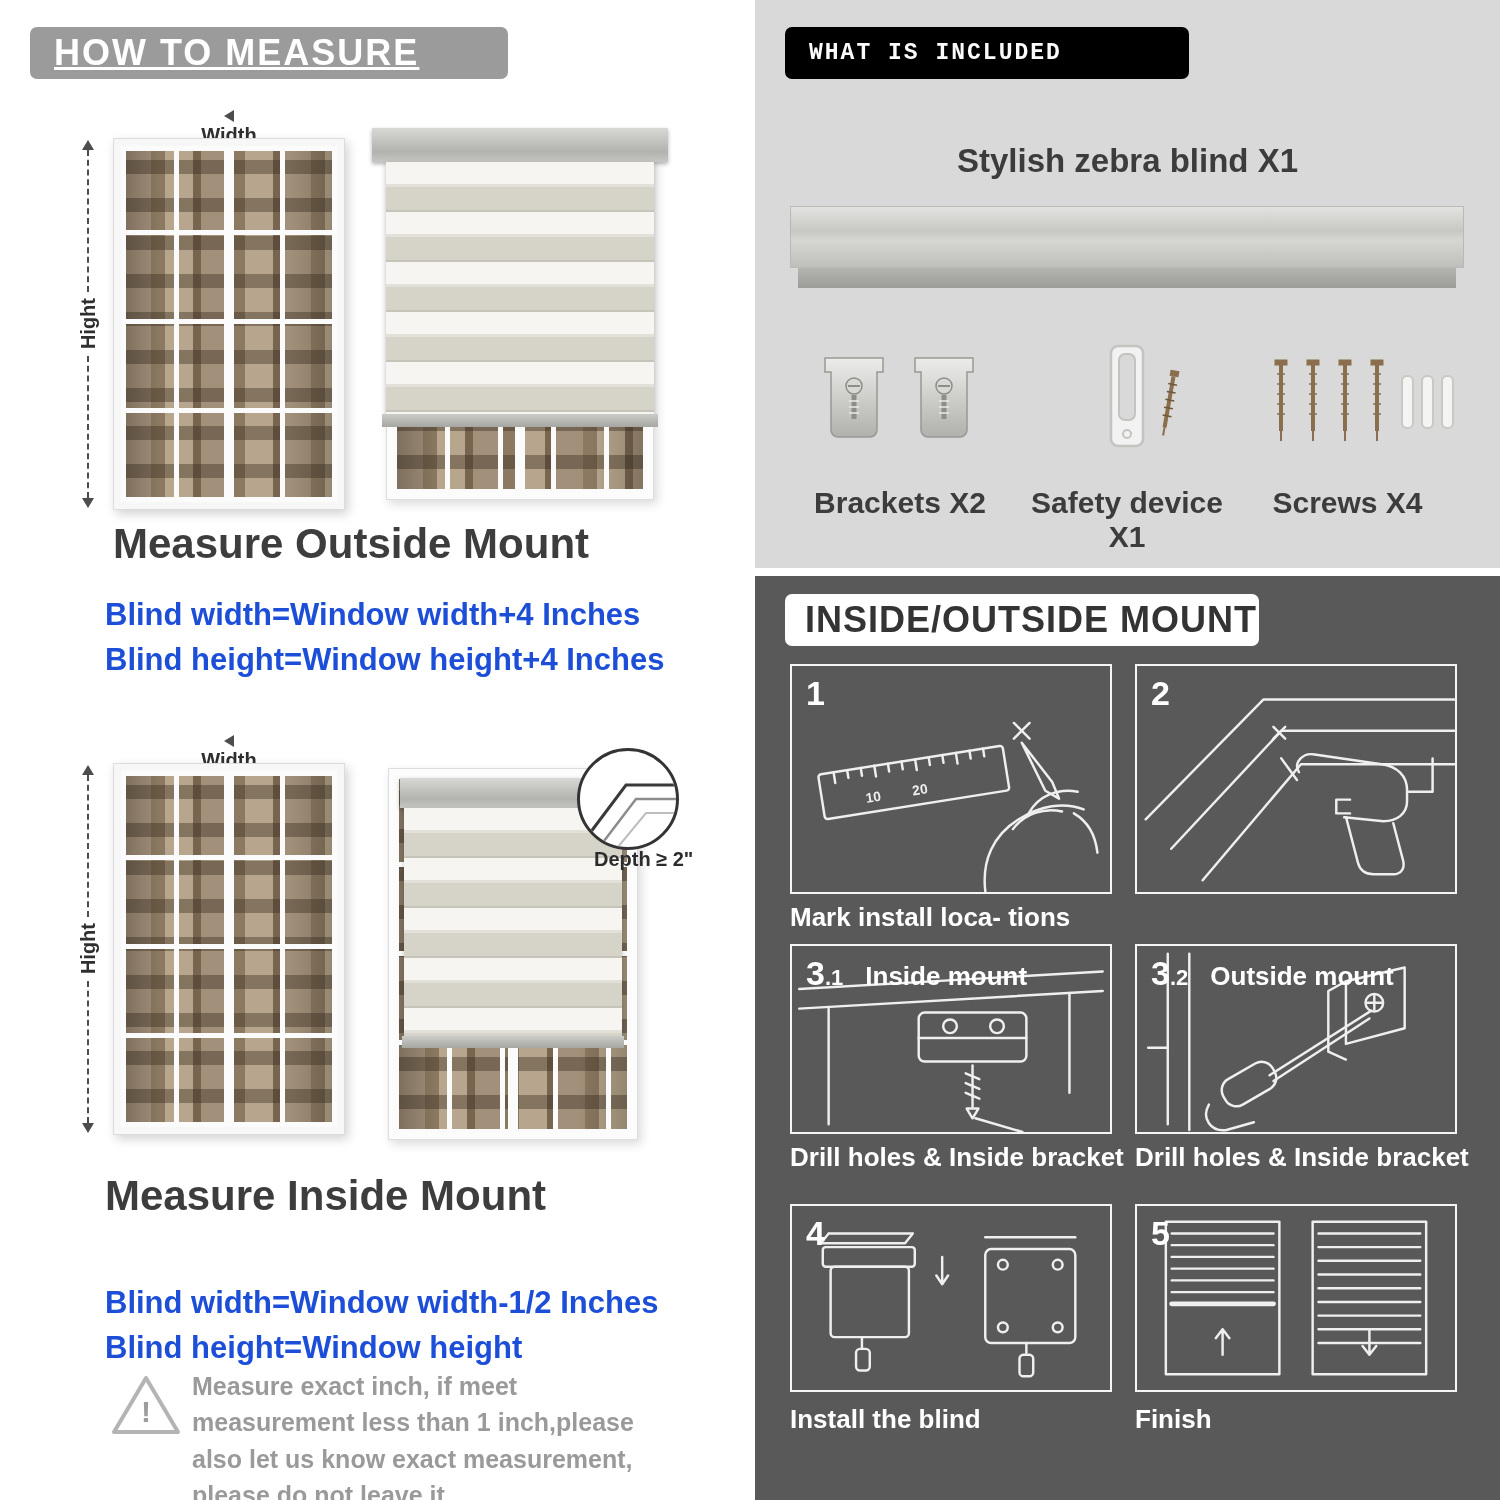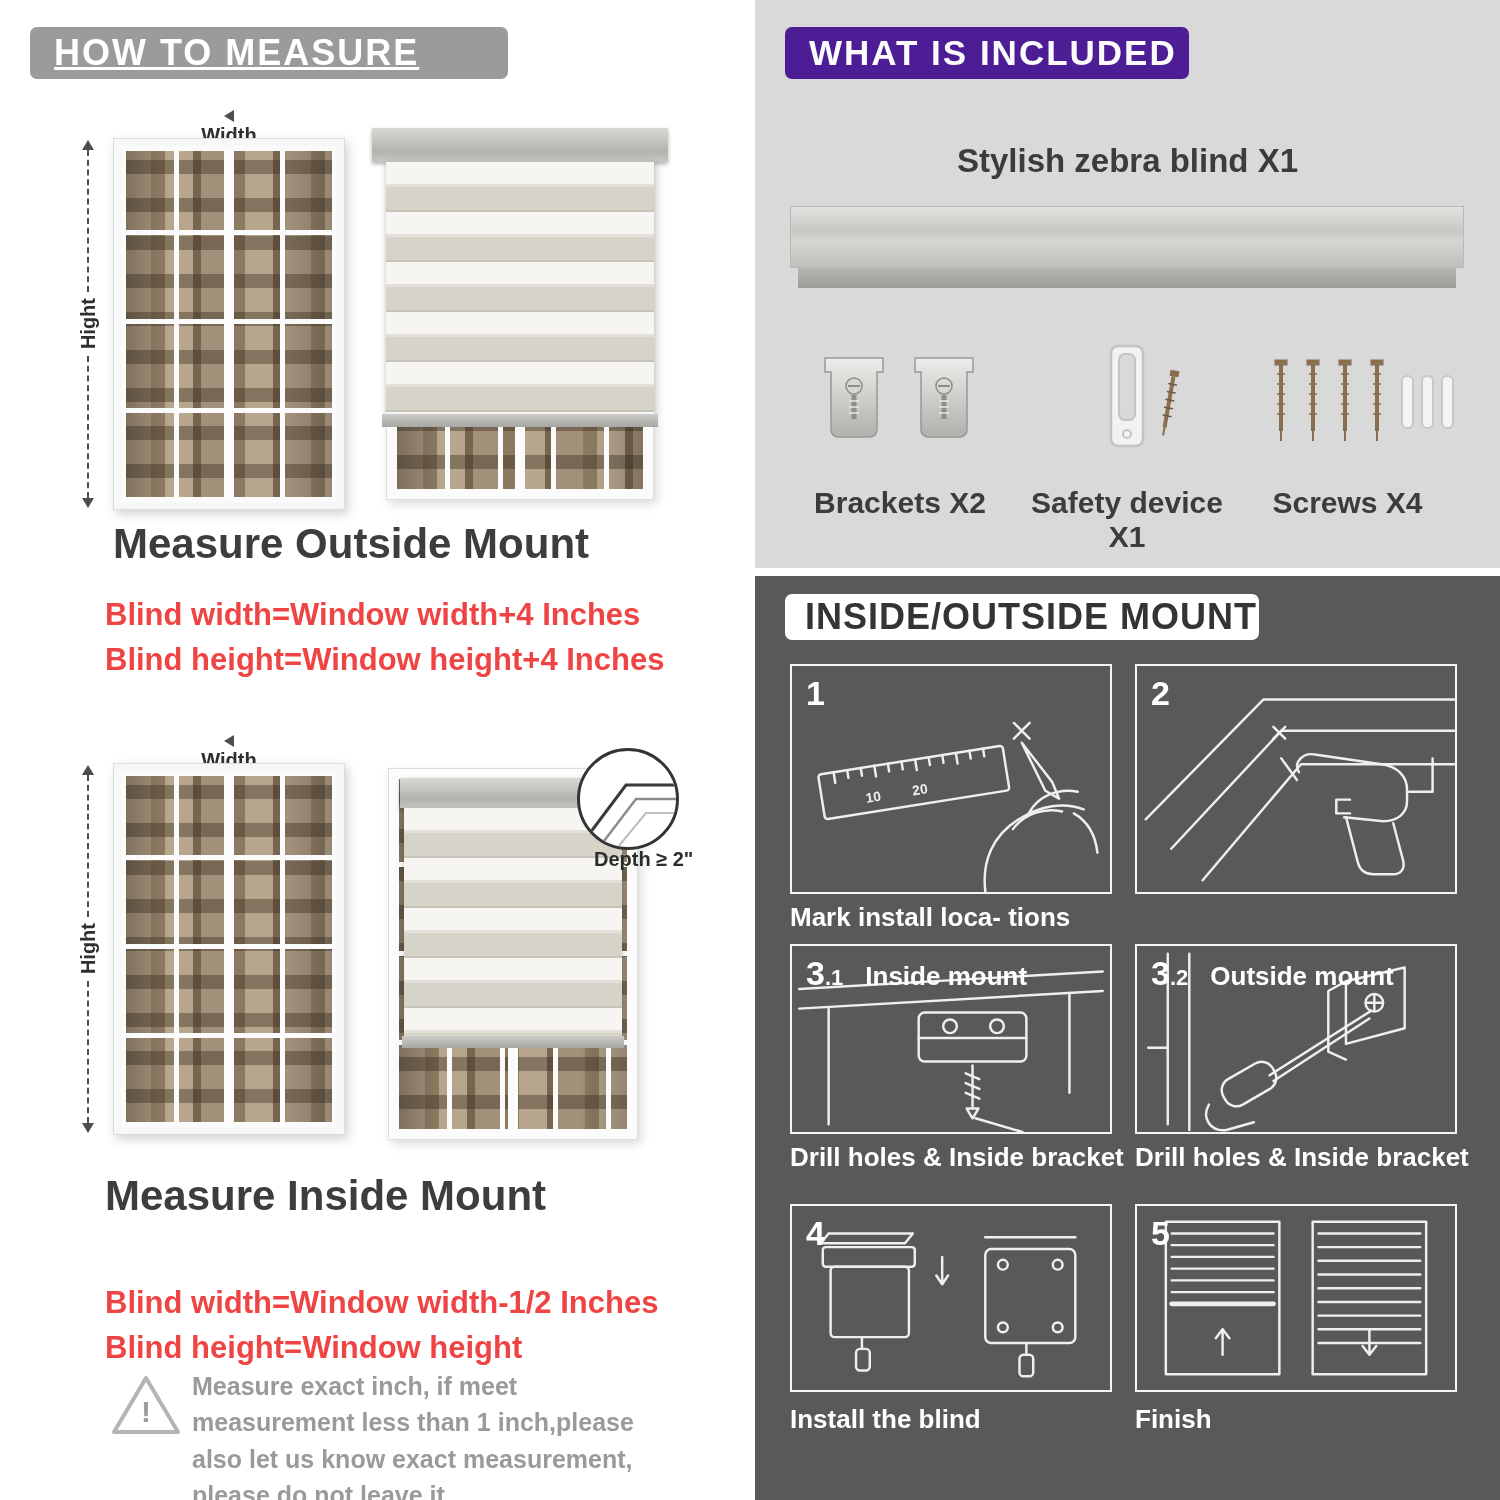--- a/index.html
+++ b/index.html
@@ -3,21 +3,21 @@
 <meta charset="utf-8">
 <style>
   html,body{margin:0;padding:0;}
   body{font-family:"Liberation Sans",sans-serif;}
   .canvas{position:relative;width:1500px;height:1500px;background:#ffffff;overflow:hidden;}
   .abs{position:absolute;}
 
   
   .pill{position:absolute;border-radius:7px;display:flex;align-items:center;font-weight:bold;box-sizing:border-box;}
   .pill-gray{background:#9b9b9b;color:#ffffff;font-size:36px;letter-spacing:2px;padding-left:24px;}
-  .pill-light{background:#4c1d95;color:#fbfbfb;font-size:35px;letter-spacing:2px;padding-left:24px;}
+  .pill-light{background:#000000;color:#fbfbfb;font-size:23px;letter-spacing:2px;padding-left:24px;font-family:Liberation Mono, monospace;}
   .pill-white{background:#ffffff;color:#343434;font-size:36px;letter-spacing:1px;padding-left:20px;}
 
   
   .harrow{position:absolute;display:flex;align-items:center;height:18px;flex-direction:column;}
   .harrow .dash{flex:1;border-top:2px dashed #4d4d4d;}
   .harrow .lbl{padding:0 8px;font-size:20px;font-weight:bold;color:#2f2f2f;white-space:nowrap;}
   .varrow{position:absolute;display:flex;flex-direction:column;align-items:center;width:24px;}
   .varrow .dash{flex:1;border-left:2px dashed #4d4d4d;}
   .varrow .lbl{writing-mode:vertical-rl;transform:rotate(180deg);font-size:20px;font-weight:bold;color:#2f2f2f;padding:6px 0;}
   .ah{width:0;height:0;}
@@ -44,21 +44,21 @@
   .blind-backwin .muntins{inset:6px;border-width:4px;}
   .blind-cassette{position:absolute;background:linear-gradient(180deg,#d8d8d5 0%,#b2b2ae 70%,#c6c6c2 100%);box-shadow:0 2px 4px rgba(0,0,0,.3);}
   .blind-fabric{position:absolute;background:repeating-linear-gradient(180deg,#f6f5f2 0 22px,#e2e0d9 22px 25px,#d6d3c9 25px 48px,#c6c3b9 48px 50px);box-shadow:0 2px 5px rgba(0,0,0,.2);}
   .blind-rail{position:absolute;background:linear-gradient(180deg,#cccc c8,#a8a8a4);background:linear-gradient(180deg,#cbcbc7,#a6a6a2);}
 
   .depth-circle{position:absolute;border:3px solid #343434;border-radius:50%;background:#ffffff;overflow:hidden;}
   .depth-label{position:absolute;font-size:20px;font-weight:bold;color:#2c2c2c;}
 
   
   .h-dark{position:absolute;font-size:42px;font-weight:bold;color:#3d3d3d;}
-  .line-gray{position:absolute;font-size:31px;font-weight:bold;color:#ef4444;}
+  .line-gray{position:absolute;font-size:31px;font-weight:bold;color:#1d4ed8;}
   .warn-text{position:absolute;font-size:25px;font-weight:bold;color:#9a9a9a;line-height:1.45;}
 
   
   .included{position:absolute;left:755px;top:0;width:745px;height:568px;background:#d9d9d9;}
   .included-title{position:absolute;left:0;top:142px;width:100%;text-align:center;font-size:33px;font-weight:bold;color:#3c3c3c;}
   .headrail{position:absolute;left:35px;top:206px;width:674px;height:62px;border:1px solid #b9b9b5;box-sizing:border-box;
     background:linear-gradient(180deg,#e2e2e0 0%,#c7c7c3 40%,#d6d6d2 55%,#bebeba 100%);}
   .headrail-lip{position:absolute;left:43px;top:268px;width:658px;height:20px;background:linear-gradient(180deg,#b4b4b0,#9c9c98);}
   .item-label{position:absolute;text-align:center;font-size:30px;font-weight:bold;color:#3c3c3c;}
 
@@ -251,21 +251,21 @@
         </g>
       </svg>
     </div>
 
     <div class="item-label" style="left:40px;top:486px;width:210px;">Brackets X2</div>
     <div class="item-label" style="left:262px;top:486px;width:220px;">Safety device X1</div>
     <div class="item-label" style="left:505px;top:486px;width:175px;">Screws X4</div>
   </div>
 
   <div class="mount">
-    <div class="pill pill-white" style="left:30px;top:18px;width:474px;height:46px;">
+    <div class="pill pill-white" style="left:30px;top:18px;width:474px;height:52px;">
       <span>INSIDE/OUTSIDE MOUNT</span>
     </div>
 
     <div class="panel" style="left:35px;top:88px;width:322px;height:230px;">
       <div class="panel-num">
           <span>1</span>
         </div>
       <svg class="lineart" width="318" height="226" viewBox="0 0 322 230">
         <g transform="rotate(-9 120 118)">
           <rect x="28" y="96" width="190" height="46" rx="3"></rect>

